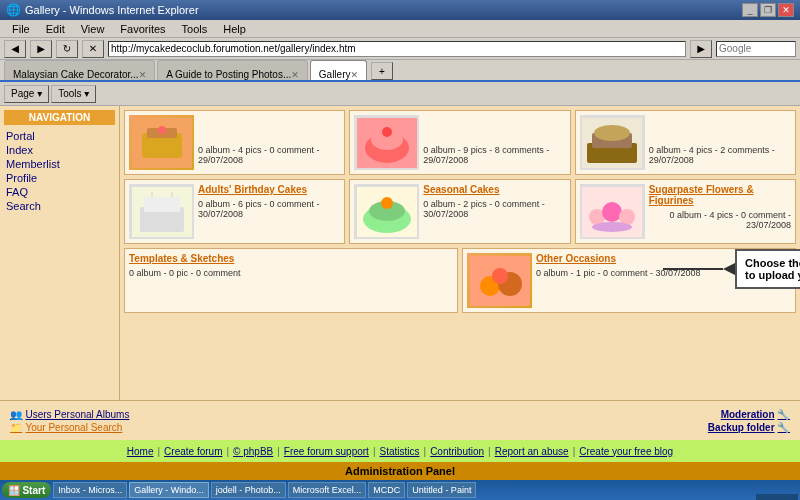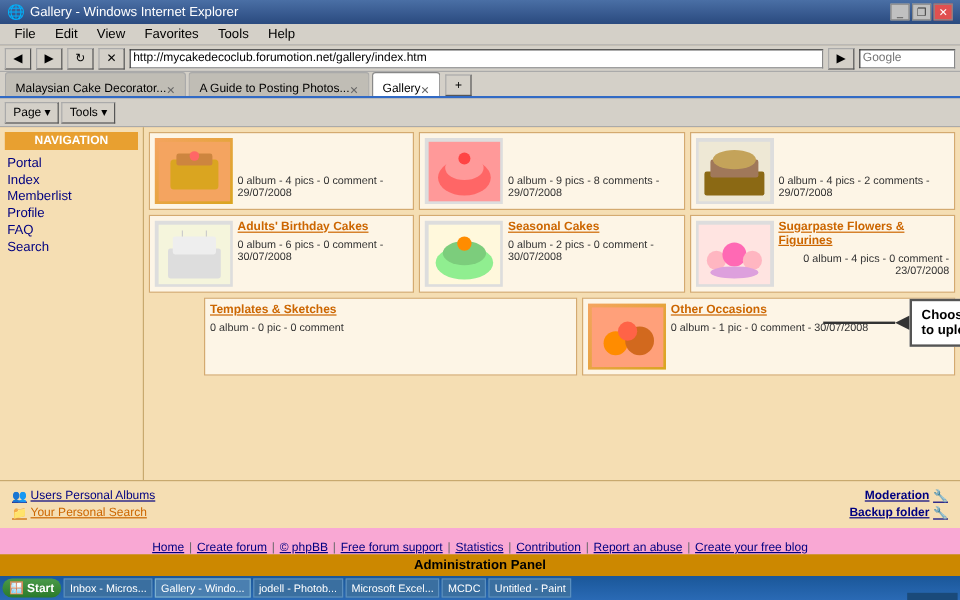--- a/index.html
+++ b/index.html
@@ -176,45 +176,44 @@
       margin-top: auto;
     }
 
     
     .gallery-row-2col {
       display: grid;
       grid-template-columns: 1fr 1fr;
       gap: 4px;
       margin-top: 4px;
       position: relative;
-      margin-left: 46px;
     }
 
     
     .bottom-info {
       background: #f5deb3;
       height: 40px;
       display: flex;
       justify-content: space-between;
       align-items: center;
       padding: 0 10px;
       border-top: 1px solid #c8a96e;
       font-size: 10px;
     }
     .bottom-left { display: flex; flex-direction: column; gap: 2px; }
     .bottom-right { display: flex; flex-direction: column; align-items: flex-end; gap: 2px; font-weight: bold; }
     .user-link { color: #000080; cursor: pointer; text-decoration: underline; display: flex; align-items: center; gap: 3px; }
     .user-link.orange { color: #cc6600; }
 
     
     .footer-links {
-      background: #f9a8d4;
+      background: #bef264;
       height: 22px;
       display: flex;
-      align-items: flex-end;
+      align-items: center;
       justify-content: center;
       gap: 4px;
       font-size: 10px;
     }
     .footer-link { color: #000080; text-decoration: underline; cursor: pointer; }
     .footer-sep { color: #666; }
 
     
     .admin-bar {
       background: #cc8800;

